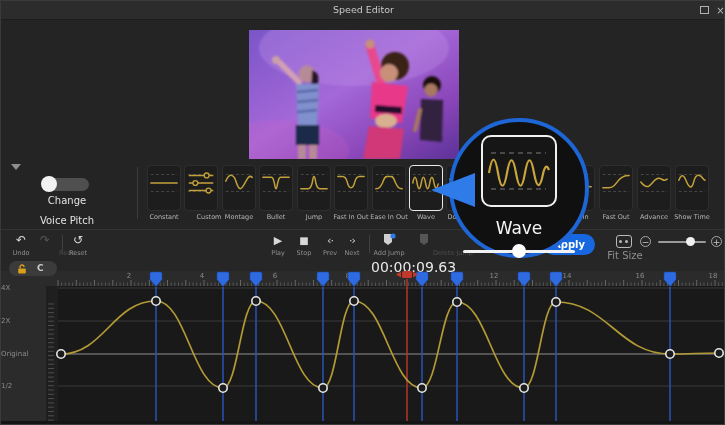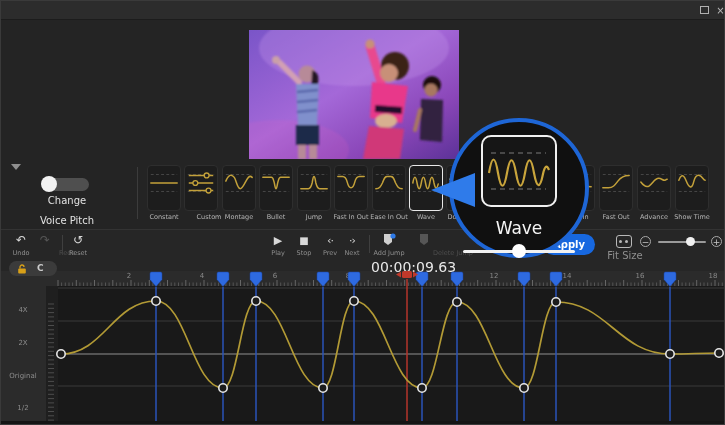--- a/index.html
+++ b/index.html
@@ -47,38 +47,39 @@
   #subbar{left:0;top:258px;width:725px;height:12px;background:#262626;z-index:4;}
   #lock-pill{left:8px;top:2px;width:48px;height:15px;background:#3b3b3b;border-radius:8px;z-index:5;}
   #c-glyph{position:absolute;left:28px;top:2px;color:#cccccc;font-size:9px;font-weight:bold;}
   #time-display{left:370px;top:0px;width:72px;text-align:center;color:#e8e8e8;font-size:14px;z-index:5;}
   
   #ruler{left:0;top:270px;width:725px;height:16px;background:#2b2b2b;border-bottom:1px solid #141414;z-index:2;}
   .rnum{position:absolute;top:1px;width:20px;margin-left:-10px;text-align:center;color:#8a8a8a;font-size:7px;}
   #ylabels-col{left:0;top:285px;width:45px;height:135px;background:#2b2b2b;z-index:2;}
   #ytickstrip{left:45px;top:285px;width:12px;height:135px;background:#1f1f1f;z-index:2;}
   #graphbg{left:57px;top:285px;width:668px;height:135px;background:#191919;z-index:2;}
-  .ylab{position:absolute;width:44px;text-align:center;color:#8c8c8c;font-size:7px;margin-top:22px;}
+  .ylab{position:absolute;width:44px;text-align:left;color:#8c8c8c;font-size:7px;}
   #graphsvg{left:0;top:269px;z-index:6;}
   #bottomstrip{left:0;top:420px;width:725px;height:5px;background:#151515;z-index:3;}
   
   #mag-circle{left:448px;top:117px;width:140px;height:140px;border-radius:50%;background:#101010;
               border:4px solid #1e66d6;z-index:50;}
   #mag-arrow{left:430px;top:172px;z-index:51;}
   #mag-tile{left:480px;top:134px;width:76px;height:72px;background:#161616;border:2.5px solid #f0f0f0;border-radius:10px;z-index:52;}
   #mag-label{left:448px;top:217px;width:140px;text-align:center;color:#f5f5f5;font-size:17px;z-index:52;}
   #mag-slider{left:462px;top:249px;width:112px;height:3px;background:#f2f2f2;border-radius:2px;z-index:52;}
   #mag-knob{left:511px;top:243px;width:14px;height:14px;background:#fff;border-radius:50%;z-index:53;}
 </style>
 </head>
 <body>
 
 <div id="win">
 
   <div id="titlebar" class="abs">
+    <div id="title" class="abs">Speed Editor</div>
     <div id="btn-max" class="abs winbtn"></div>
     <div id="btn-close" class="abs winbtn">×</div>
   </div>
 
   <div id="video" class="abs">
     <svg width="210" height="129" viewBox="0 0 210 129">
       <defs>
         <linearGradient id="vbg" x1="0" y1="0" x2="1" y2="1">
           <stop offset="0" stop-color="#7a55c8"></stop>
             <stop offset="0.45" stop-color="#a468d8"></stop>

